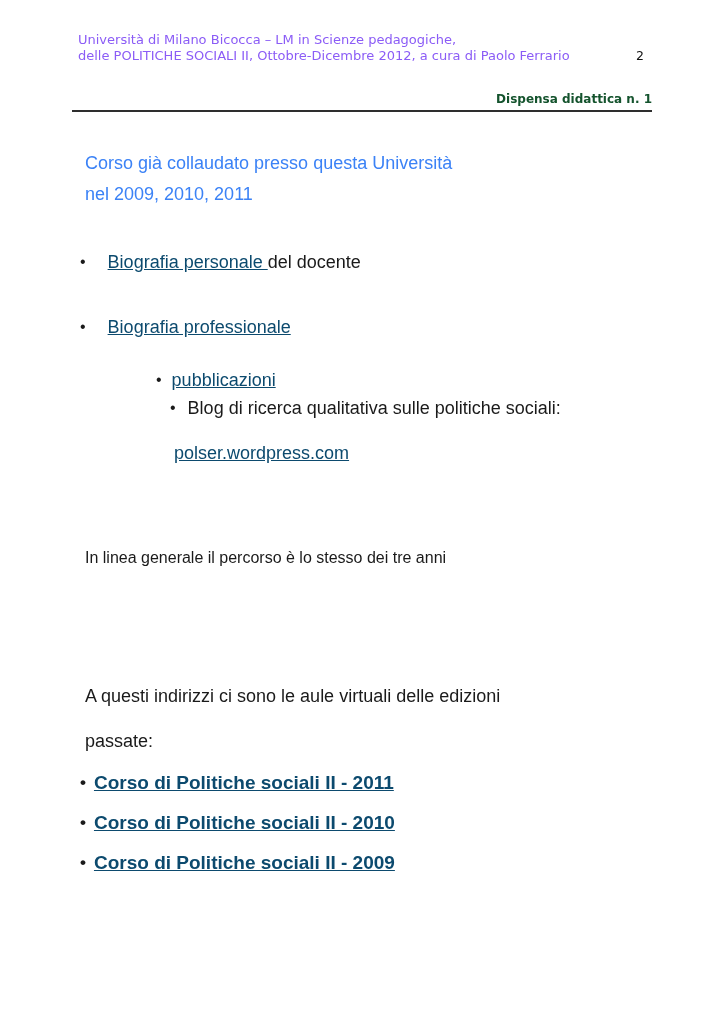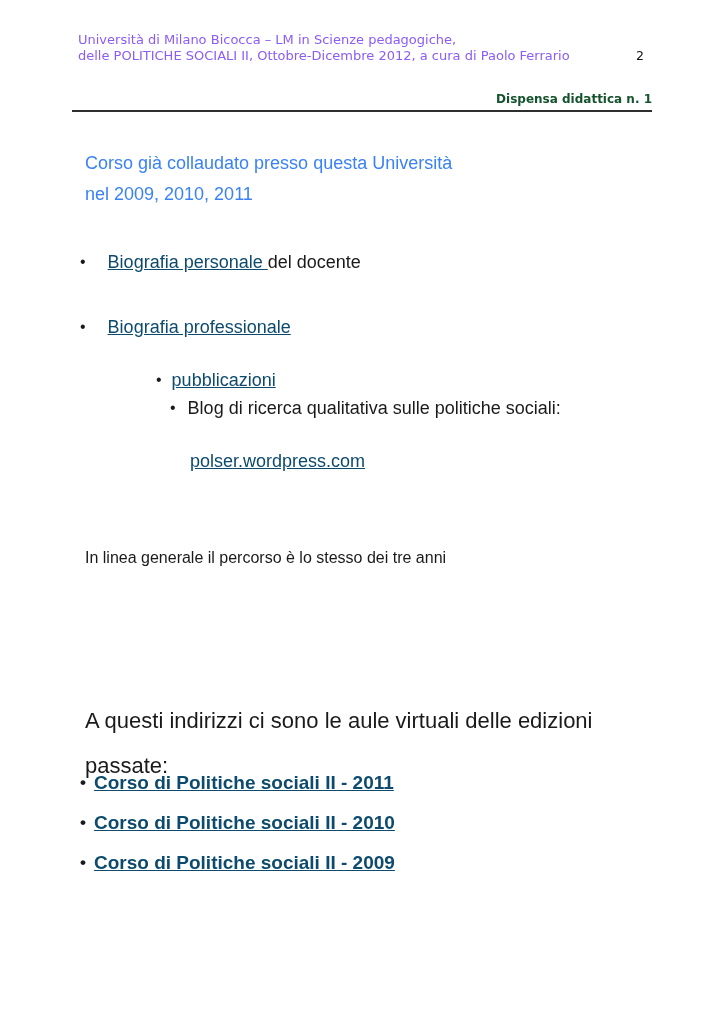--- a/index.html
+++ b/index.html
@@ -79,34 +79,34 @@
     cursor: pointer;
   }
   .b1 { left: 80px; top: 252px; }
   .b1 .bullet-gap { display:inline-block; width: 22px; }
   .b2 { left: 80px; top: 317px; }
   .b2 .bullet-gap { display:inline-block; width: 22px; }
   .sb1 { left: 156px; top: 358px; margin-top: 12px; }
   .sb1 .bullet-gap { display:inline-block; width: 10px; }
   .sb2 { left: 170px; top: 398px; }
   .sb2 .bullet-gap { display:inline-block; width: 7px; }
-  .sb2-link { left: 190px; top: 443px; margin-top: 8px; }
+  .sb2-link { left: 174px; top: 443px; }
   .para1 {
     position: absolute;
     left: 85px;
     top: 536px;
     font-size: 16px;
     line-height: 44px;
     color: #1a1a1a;
   }
   .para2 {
     position: absolute;
     left: 85px;
-    top: 698px;
-    font-size: 22px;
+    top: 674px;
+    font-size: 18px;
     line-height: 45px;
     color: #1a1a1a;
   }
   .course-list {
     position: absolute;
     left: 80px;
     top: 772px;
   }
   .course-row {
     height: 40px;

